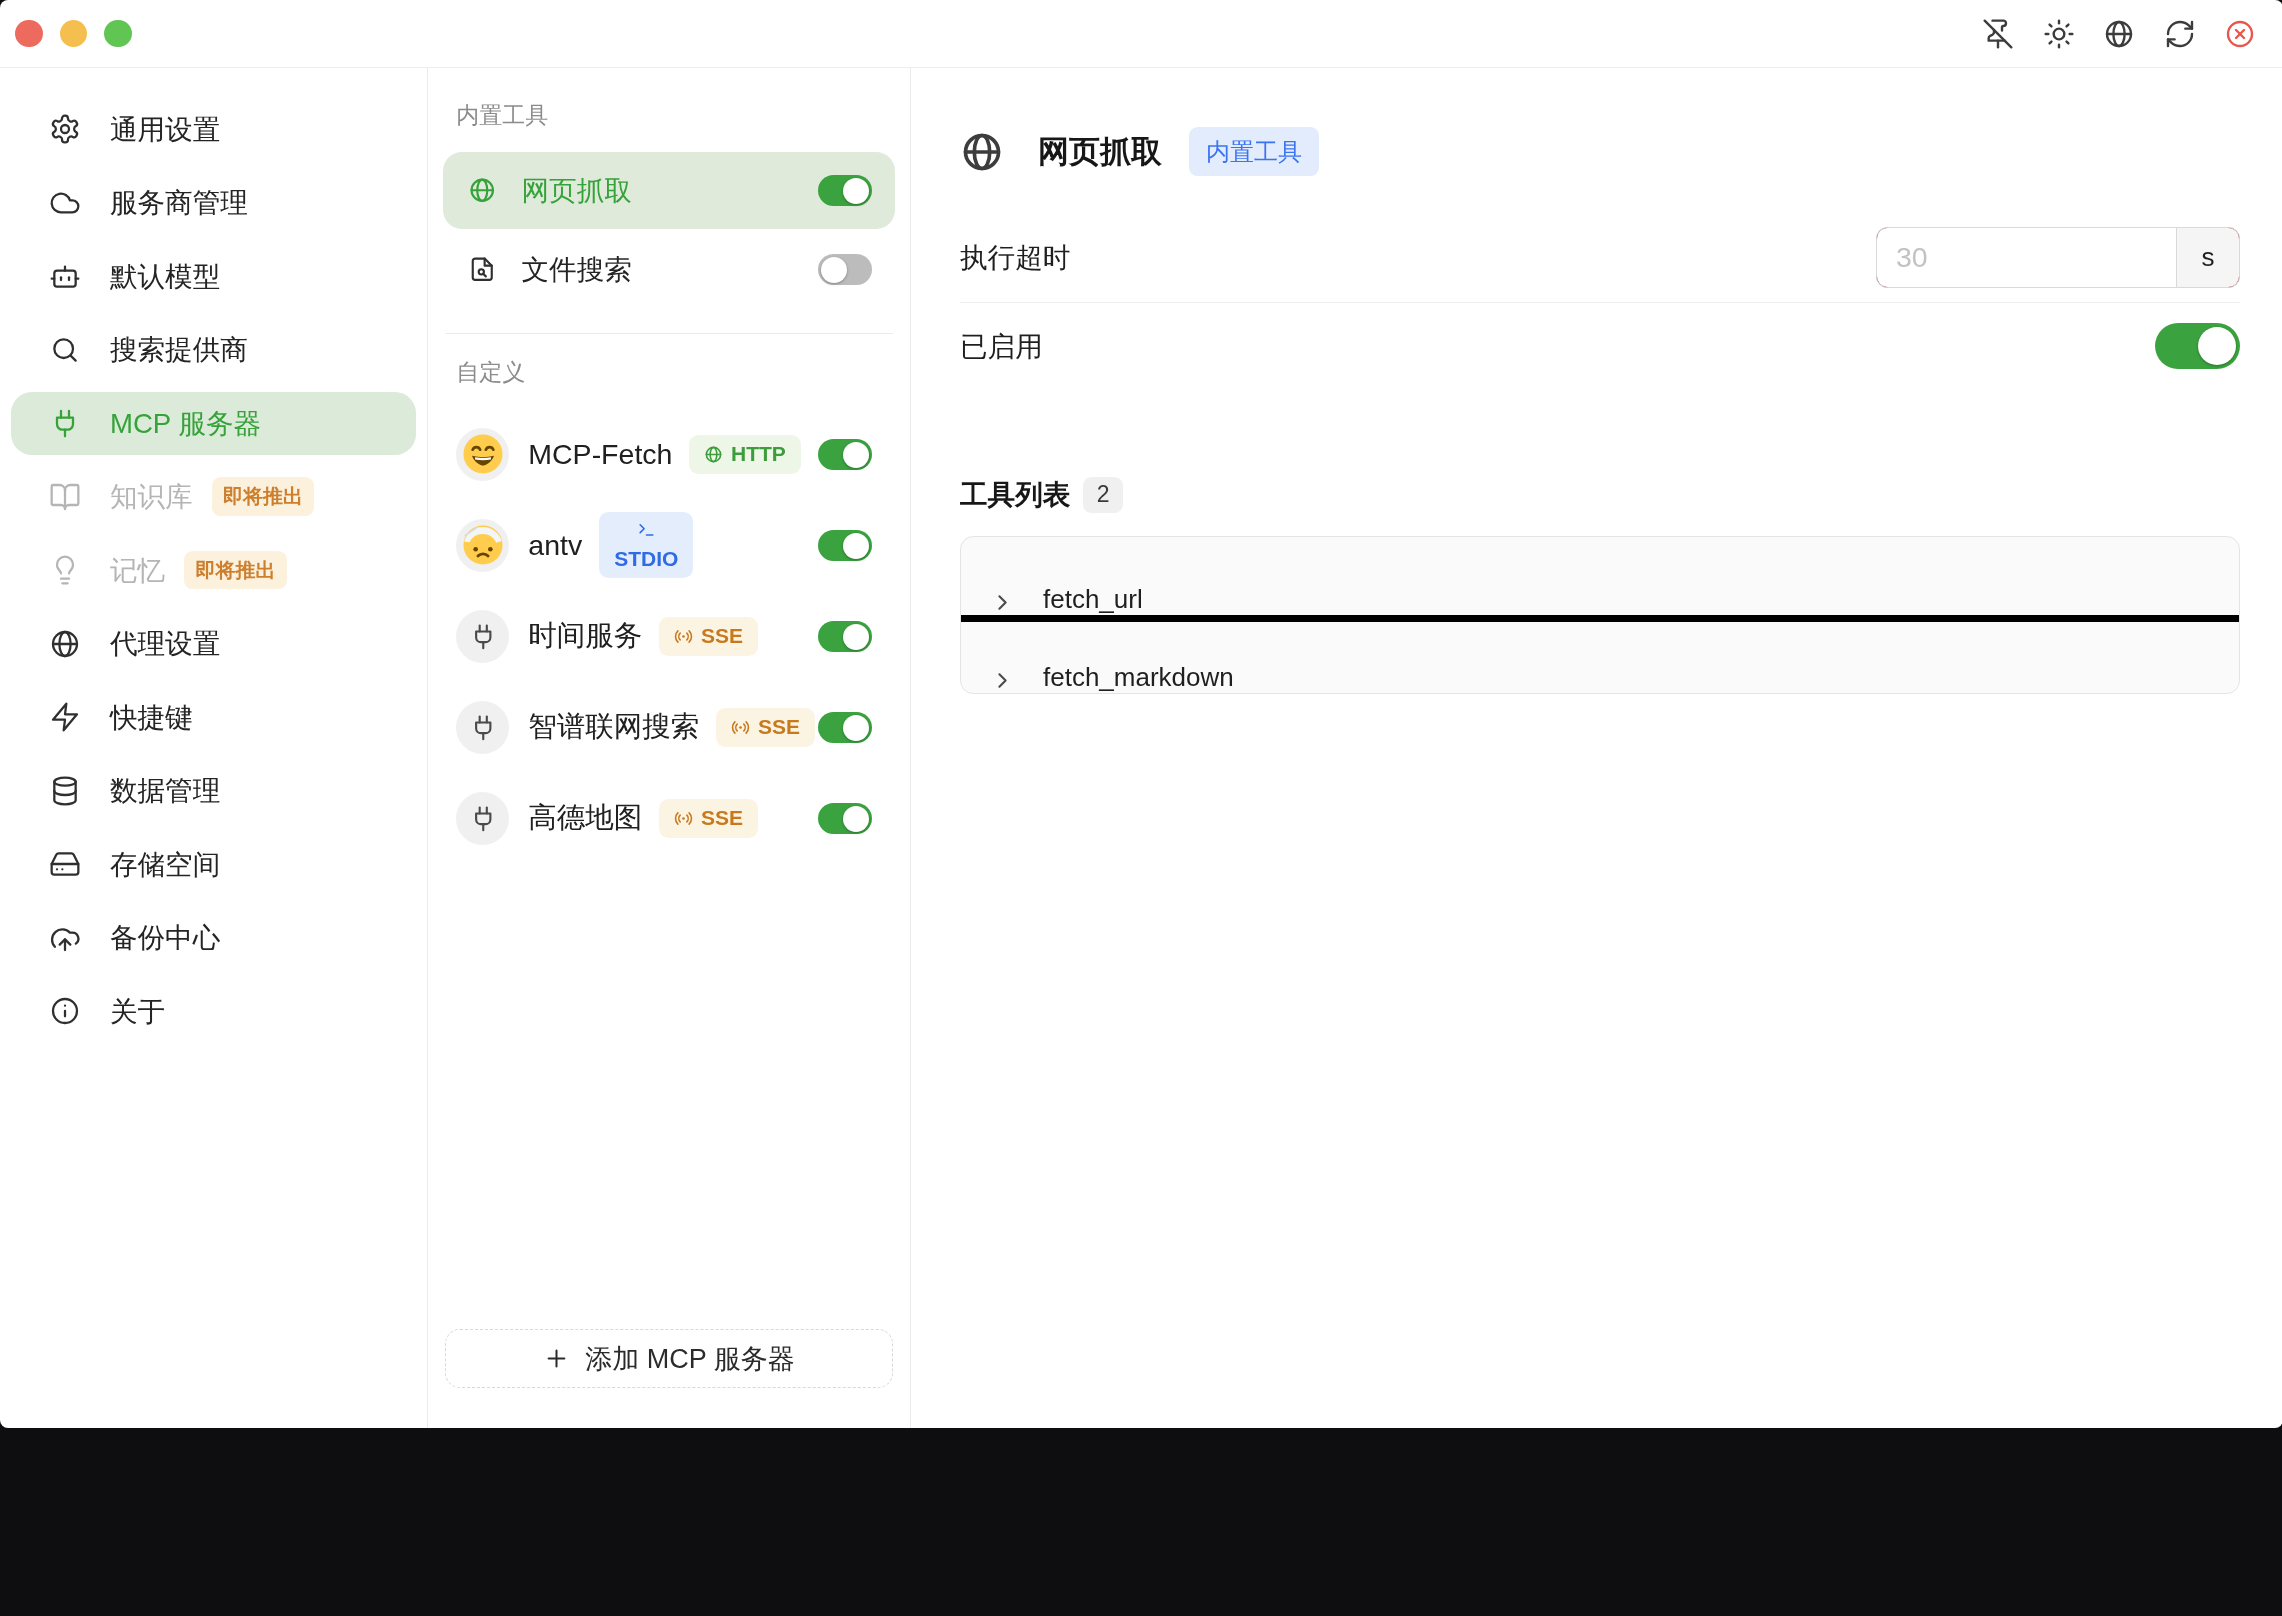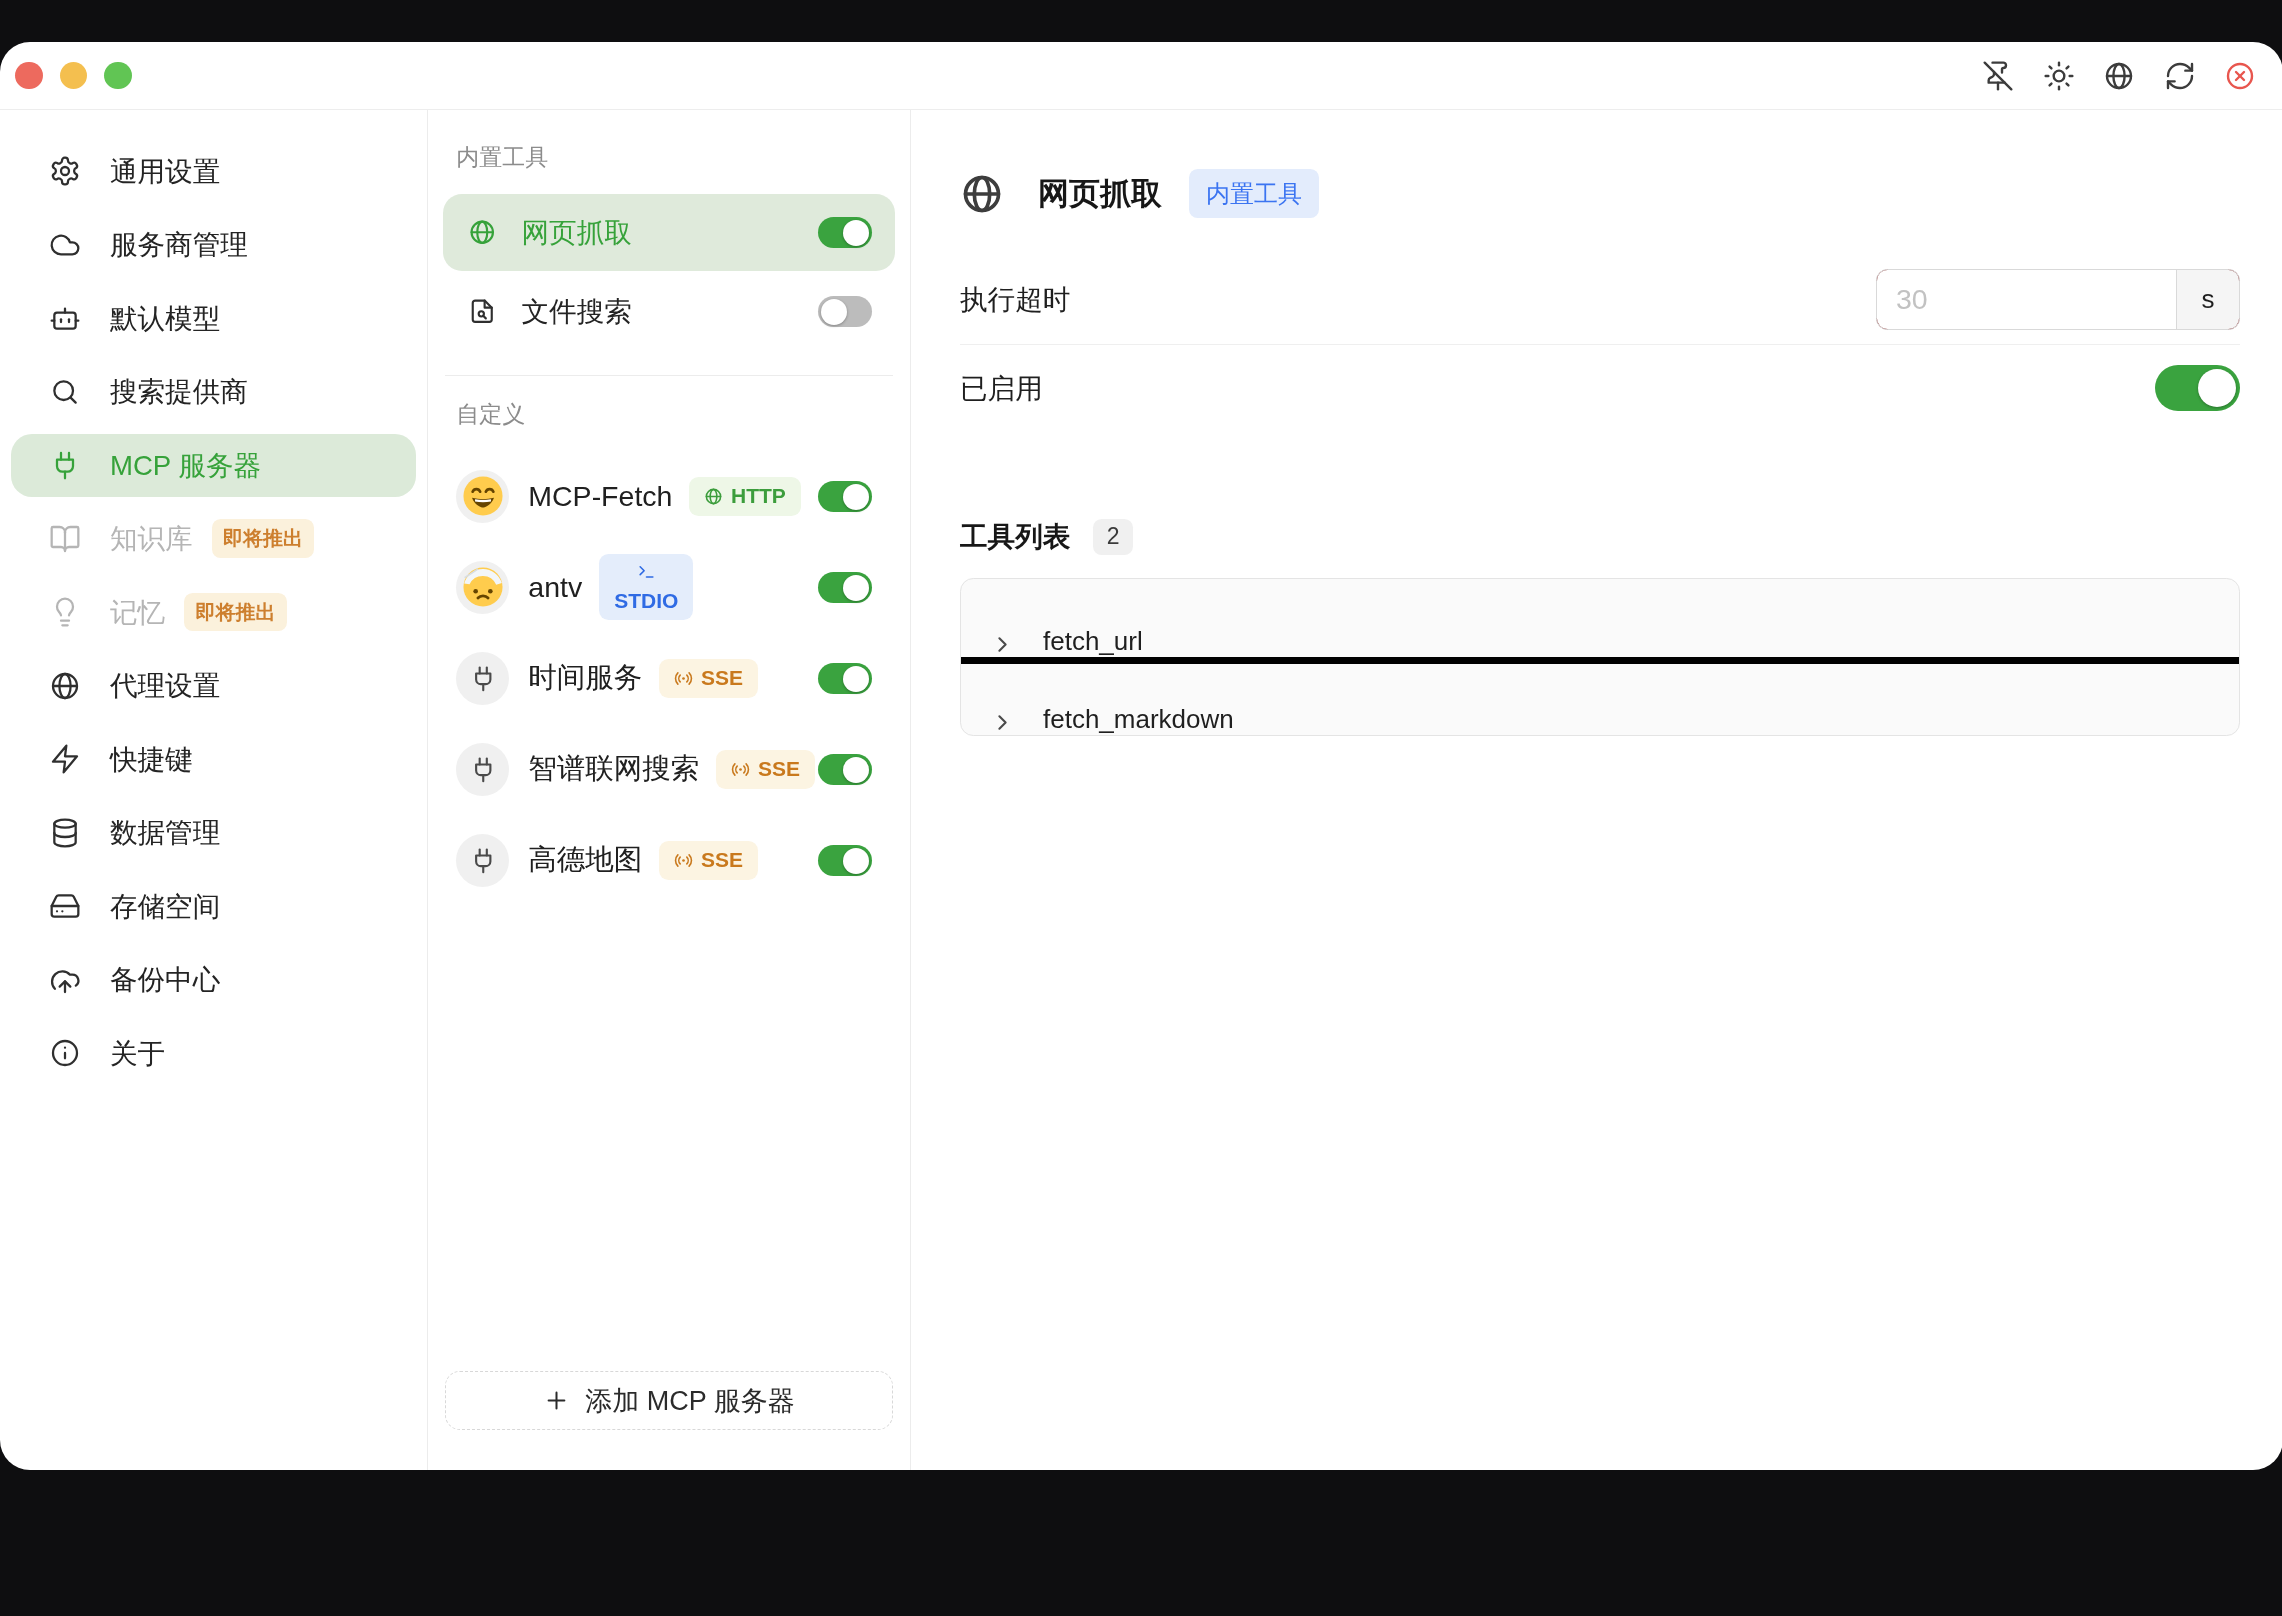--- a/index.html
+++ b/index.html
@@ -1,18 +1,18 @@
 <!DOCTYPE html>
 <html style="font-size:15px"><head>
 <meta charset="utf-8">
 <style>
   * { box-sizing: border-box; margin: 0; padding: 0; }
   html,body { width:2283px; height:1617px; }
   body { background:#0e0e10; font-family:"Liberation Sans","DejaVu Sans",sans-serif; color:#1f1f1f; }
-  .window { width:2283px; height:1428px; background:#ffffff; border-radius:30px; overflow:hidden; display:flex; flex-direction:column;margin-top:42px; }
+  .window { width:2283px; height:1428px; background:#ffffff; border-radius:8px; overflow:hidden; display:flex; flex-direction:column; }
 
   
   .titlebar { height:68px; flex:0 0 68px; border-bottom:1px solid #ededed; display:flex; align-items:center; padding:0 27px 0 15px; }
   .traffic { display:flex; gap:17px; align-items:center; }
   .tl { width:27.6px; height:27.6px; border-radius:50%; }
   .tl.red { background:#ed6a5e; } .tl.yellow { background:#f4bf4f; } .tl.green { background:#61c554; }
   .tb-spacer { flex:1; }
   .tb-icons { display:flex; gap:28.5px; align-items:center; }
   .tb-icons .ic { width:32px; height:32px; color:#3c3c3c; }
   .tb-icons .ic.close { color:#e8564e; }
@@ -70,21 +70,21 @@
   .title-badge { margin-left:27px; font-size:24px; color:#3b74f1; background:#e3ecfc; border-radius:8.6px; padding:8.6px 17px; }
   .form-row { display:flex; align-items:center; }
   .form-row.timeout { margin-top:51px; height:61px; }
   .form-label { font-size:27.6px; color:#1f1f1f; }
   .input-group { margin-left:auto; display:flex; width:364px; height:61px; border:1px solid #d9d9d9; border-radius:11.4px; overflow:hidden; background:#7f1d1d; }
   .input-group input { flex:1; border:none; outline:none; padding:0 19px; font-size:28.5px; color:#222; font-family:inherit; min-width:0; background:#fff; }
   .input-group input::placeholder { color:#c2c2c2; }
   .input-suffix { width:63px; background:#f5f5f5; border-left:1px solid #d9d9d9; display:flex; align-items:center; justify-content:center; font-size:26px; color:#1f1f1f; }
   .main-divider { height:1px; background:#efefef; margin-top:14.3px; }
   .form-row.enabled { margin-top:20px; height:46px;gap:40px; }
-  .tools-header { margin-top:107px; display:flex; align-items:center; gap:23px; }
+  .tools-header { margin-top:107px; display:flex; align-items:center; gap:13px; }
   .tools-title { font-size:27.6px; font-weight:700; color:#171717; }
   .count-badge { font-size:23px; color:#3b3b3b; background:#f0f0f0; border-radius:8.6px; padding:4.8px 13.3px; }
   .tools-box { margin-top:23px; border:1px solid #e4e4e4; border-radius:13.3px; background:#fafafa; overflow:hidden; }
   .tool-item { height:78px; display:flex; align-items:flex-end; padding:0 28.5px; cursor:pointer; }
   .tool-item + .tool-item { border-top:7px solid #000000; }
   .tool-item .ic { width:25px; height:25px; color:#4a4a4a; flex:0 0 25px; }
   .tool-item .tname { font-size:26px; font-weight:500; margin-left:28.5px; color:#1f1f1f; }
 
   svg.ic { display:block; }
 </style>

